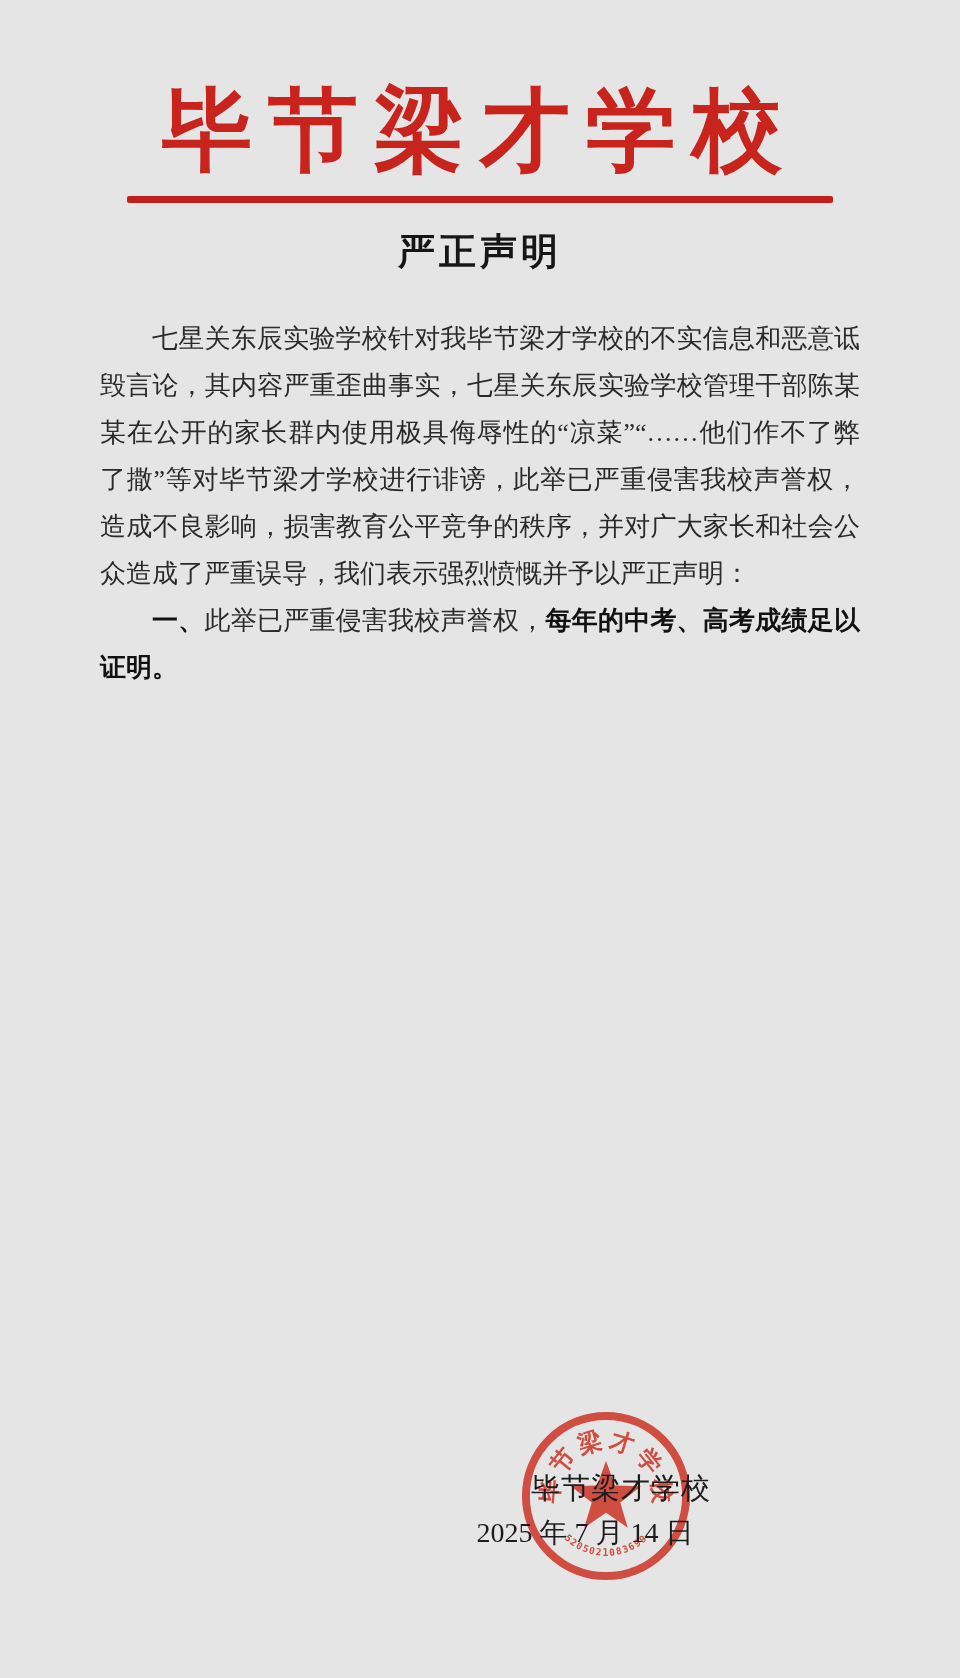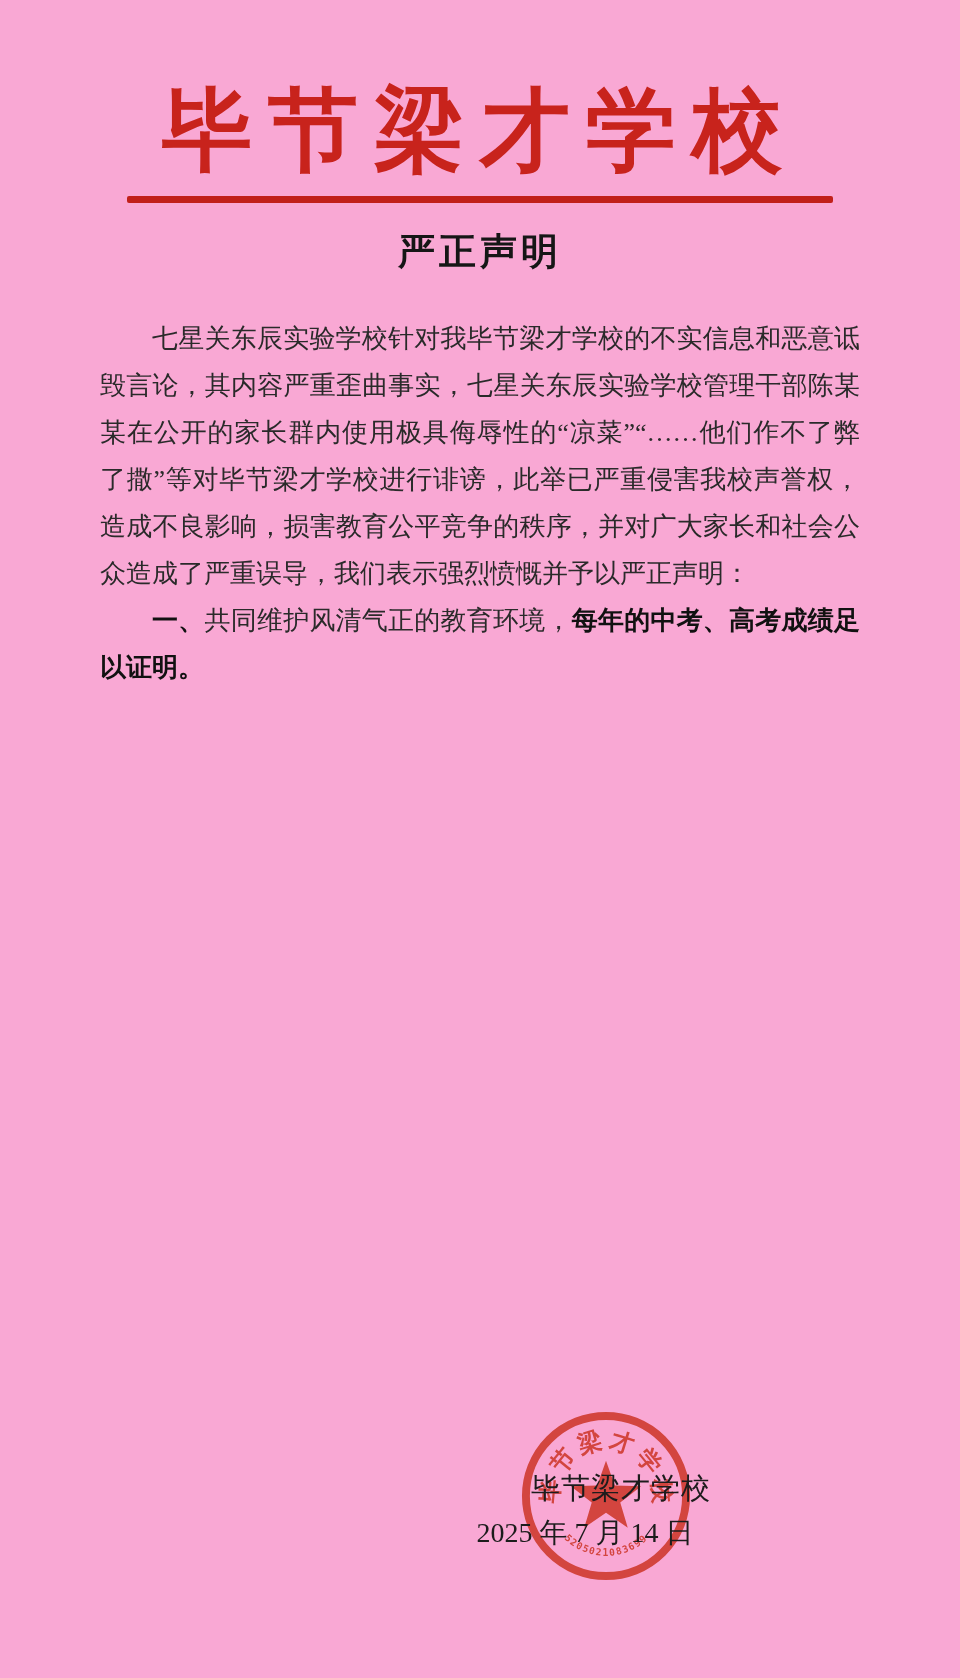--- a/index.html
+++ b/index.html
@@ -1,19 +1,19 @@
 <!DOCTYPE html>
 <html><head>
 <meta charset="utf-8">
 <style>
   html,body{margin:0;padding:0;}
   .page{
     position:relative;
     width:960px;height:1678px;
-    background:#f9a8d4;
+    background:#e5e5e5;
     overflow:hidden;
     font-family:"Liberation Serif","DejaVu Serif",serif;
   }
   .letterhead{
     margin:0;
     padding-top:76px;
     text-align:center;
     font-size:90px;
     line-height:110px;
     font-weight:600;
@@ -99,21 +99,21 @@
 <div class="page">
 
   <h1 class="letterhead">毕节梁才学校</h1>
 
   <div class="letterhead-rule"></div>
 
   <h2 class="doc-title">严正声明</h2>
 
   <div class="body-text">
     <p><span>七星关东辰实验学校针对我毕节梁才学校的不实信息和恶意诋毁言论，其内容严重歪曲事实，七星关东辰实验学校管理干部陈某某在公开的家长群内使用极具侮辱性的“凉菜”“……他们作不了弊了撒”等对毕节梁才学校进行诽谤，此举已严重侵害我校声誉权，造成不良影响，损害教育公平竞争的秩序，并对广大家长和社会公众造成了严重误导，我们表示强烈愤慨并予以严正声明：</span></p>
-    <p><span class="hei">一、</span><span>共同维护风清气正的教育环境，</span><span class="hei">每年的中考、高考成绩足以证明。</span></p>
+    <p><span class="hei">一、</span><span>此举已严重侵害我校声誉权，</span><span class="hei">每年的中考、高考成绩足以证明。</span></p>
   </div>
 
   <div class="sign-area">
 
     <svg class="seal" viewBox="0 0 200 200" xmlns="http://www.w3.org/2000/svg">
       <circle cx="100" cy="100" r="91" fill="none" stroke="#cd3527" stroke-width="9"></circle>
       <polygon points="100,60 110,88.2 139.9,89 116.2,107.3 124.7,136 100,119 75.3,136 83.8,107.3 60.1,89 90,88.2" fill="#cd3527"></polygon>
       <text class="seal-char" text-anchor="middle" dominant-baseline="central" transform="translate(36.2,94.4) rotate(-85)">毕</text>
       <text class="seal-char" text-anchor="middle" dominant-baseline="central" transform="translate(50.3,59.7) rotate(-51)">节</text>
       <text class="seal-char" text-anchor="middle" dominant-baseline="central" transform="translate(81.3,38.8) rotate(-17)">梁</text>

